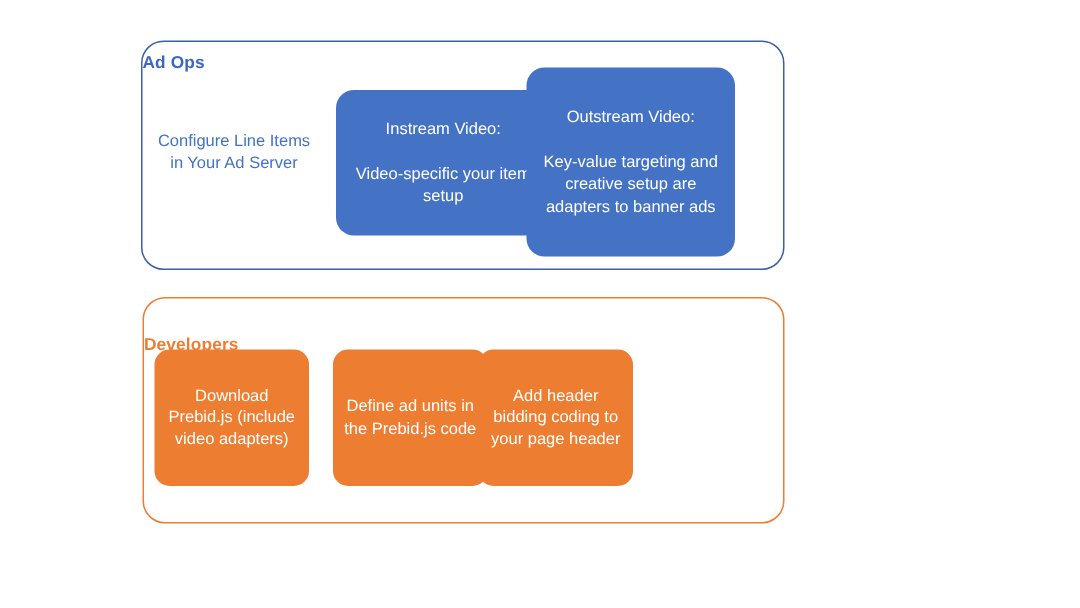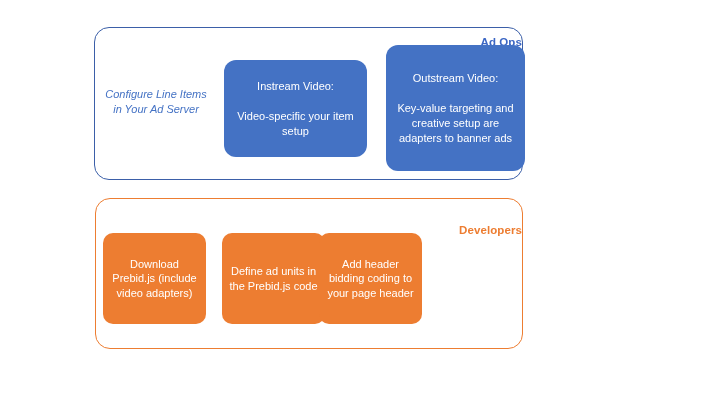--- a/index.html
+++ b/index.html
@@ -41,21 +41,21 @@
     top: 198px;
     width: 428px;
     height: 151px;
     border: 1.4px solid #ED7D31;
   }
 
   .group-title {
     position: absolute;
     left: 0;
     right: 0;
-    text-align: right;
+    text-align: left;
     font-weight: bold;
     font-size: 11.5px;
     letter-spacing: 0.1px;
     line-height: 14px;
   }
   .group-title.adops {
     top: 7px;
     color: #3B66C4;
   }
   .group-title.developers {
@@ -73,21 +73,20 @@
     color: #4472C4;
     font-size: 11px;
     line-height: 15px;
     box-sizing: border-box;
   }
   .node-configure {
     left: 104px;
     top: 66px;
     width: 104px;
     height: 72px;
-    font-style: italic;
   }
 
   
   .box {
     position: absolute;
     box-sizing: border-box;
     display: flex;
     flex-direction: column;
     align-items: center;
     justify-content: center;
@@ -114,21 +113,21 @@
 
   
   .box-instream {
     left: 224px;
     top: 60px;
     width: 143px;
     height: 97px;
     border-radius: 12px;
   }
   .box-outstream {
-    left: 386px;
+    left: 351px;
     top: 45px;
     width: 139px;
     height: 126px;
     border-radius: 12px;
   }
 
   
   .dev-box {
     top: 233px;
     height: 91px;

